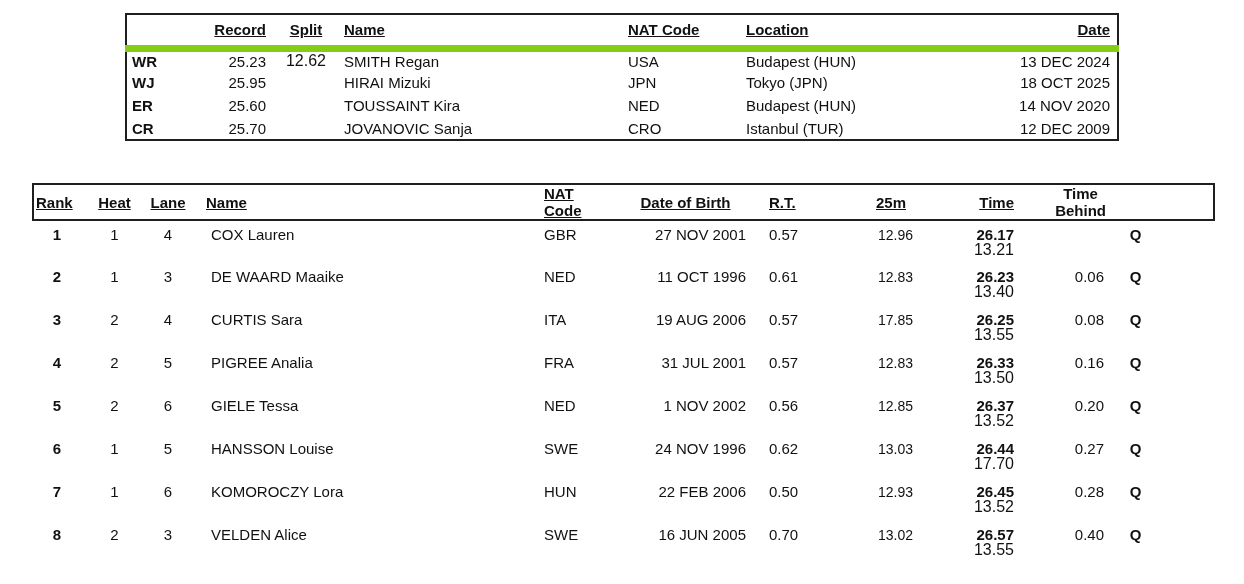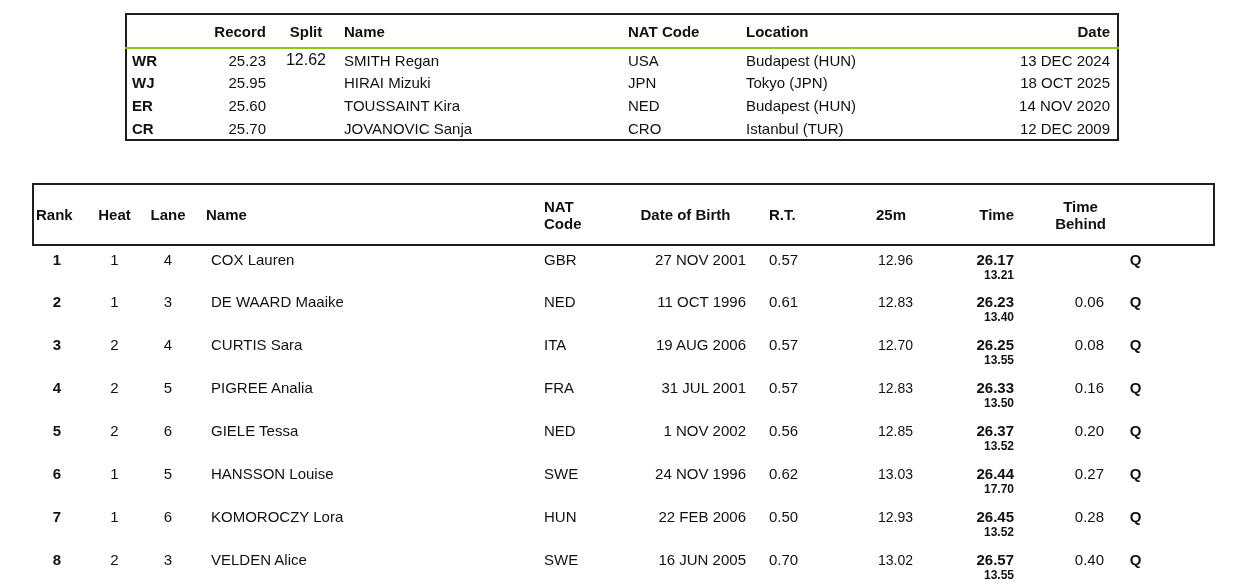--- a/index.html
+++ b/index.html
@@ -16,39 +16,40 @@
   table { border-collapse: collapse; table-layout: fixed; }
   th, td { padding: 0; white-space: nowrap; overflow: hidden; }
 
   
   .records {
     position: absolute; left: 125px; top: 13px; width: 992px;
     border: 2px solid #1f1f1f;
   }
   .records thead th {
     height: 34px; font-weight: bold; vertical-align: middle;
-    border-bottom: 2px solid #84cc16;
+    border-bottom: 7px solid #84cc16;
+    text-decoration: underline;
   }
   .records tbody td { height: 23px; vertical-align: middle; }
   .records .c-tag    { text-align: left;  padding-left: 5px; font-weight: bold; }
   .records .c-record { text-align: right; padding-right: 5px; }
   .records .c-split  { text-align: center; }
   .records tbody .c-split { font-size: 16px; }
   .records .c-name   { text-align: left; padding-left: 3px; }
   .records .c-nat    { text-align: left; padding-left: 7px; }
   .records .c-loc    { text-align: left; padding-left: 7px; }
   .records .c-date   { text-align: right; padding-right: 7px; }
 
   
   .results {
     position: absolute; left: 32px; top: 183px; width: 1181px;
   }
   .results thead th {
-    height: 61px; vertical-align: middle; font-weight: bold;
-    border-top: 2px solid #1f1f1f; border-bottom: 2px solid #1f1f1f;
+    height: 36px; vertical-align: middle; font-weight: bold;
+    border-top: 2px solid #1f1f1f; border-bottom: 2px solid #1f1f1f; text-decoration: underline;
   }
   .results thead th:first-child { border-left: 2px solid #1f1f1f; }
   .results thead th:last-child  { border-right: 2px solid #1f1f1f; }
   .results tbody td { height: 43px; vertical-align: top; padding-top: 5px; }
 
   .results .h-rank  { text-align: left; padding-left: 2px; }
   .results .c-rank  { text-align: center; font-weight: bold; }
   .results .c-heat  { text-align: center; }
   .results .c-lane  { text-align: center; }
   .results .c-name  { text-align: left; padding-left: 18px; }
@@ -59,21 +60,21 @@
   .results .c-rt    { text-align: left; padding-left: 21px; }
   .results .h-25m   { text-align: right; padding-right: 12px; }
   .results .c-25m   { text-align: right; padding-right: 5px; font-size: 14px; padding-top: 6px; }
   .results .c-time  { text-align: right; padding-right: 4px; }
   .results .h-behind{ text-align: right; padding-right: 2px; line-height: 17px; }
   .results .hdr-2line { display: inline-block; text-align: center; }
   .results .c-behind{ text-align: right; padding-right: 4px; }
   .results .c-q     { text-align: center; font-weight: bold; }
 
   .time-main  { font-weight: bold; line-height: 17px; }
-  .time-split { font-weight: bold; font-size: 12px; line-height: 14px; }
+  .time-split { font-weight: normal; font-size: 16px; line-height: 14px; }
 </style>
 </head>
 <body>
 
 <table class="records">
   <colgroup>
     <col style="width:70px">
       <col style="width:75px">
       <col style="width:70px">
     <col style="width:280px">
@@ -204,21 +205,21 @@
       <td></td>
     </tr>
     <tr>
       <td class="c-rank">3</td>
       <td class="c-heat">2</td>
       <td class="c-lane">4</td>
       <td class="c-name">CURTIS Sara</td>
       <td class="c-nat">ITA</td>
       <td class="c-dob">19 AUG 2006</td>
       <td class="c-rt">0.57</td>
-      <td class="c-25m">12.70</td>
+      <td class="c-25m">17.85</td>
       <td class="c-time">
         <div class="time-main">26.25</div>
         <div class="time-split">13.55</div>
       </td>
       <td class="c-behind">0.08</td>
       <td class="c-q">Q</td>
       <td></td>
     </tr>
     <tr>
       <td class="c-rank">4</td>

